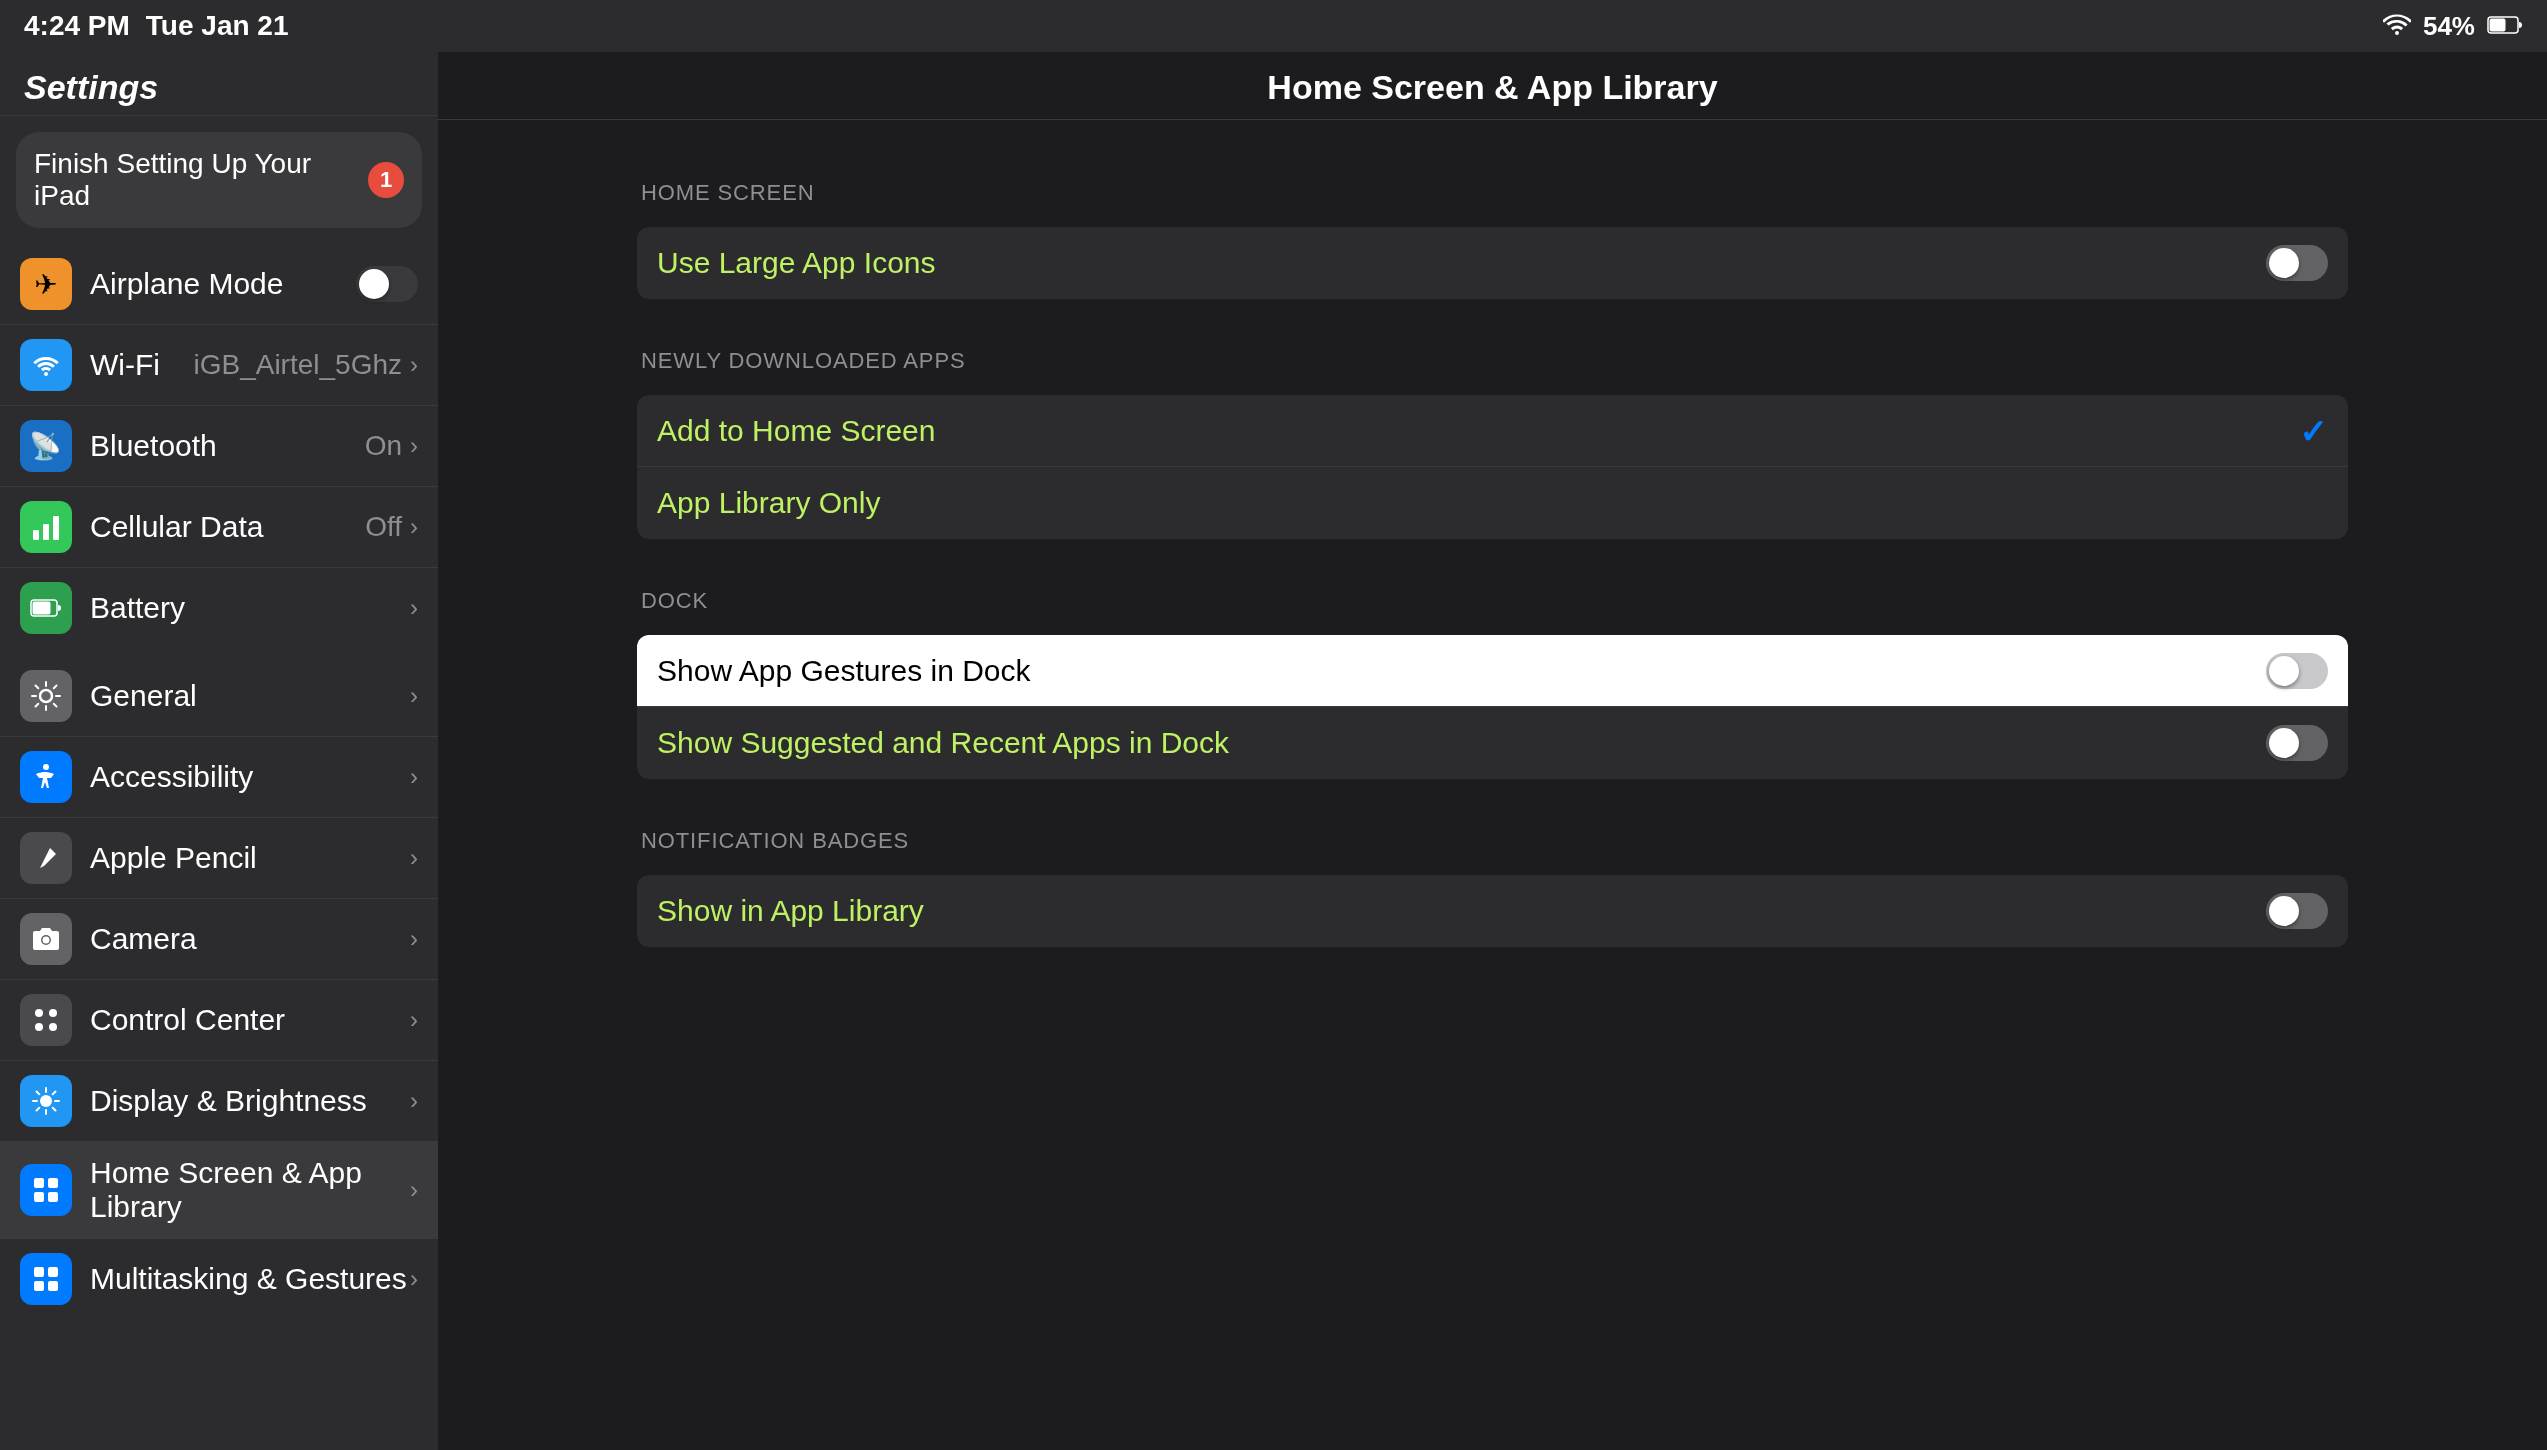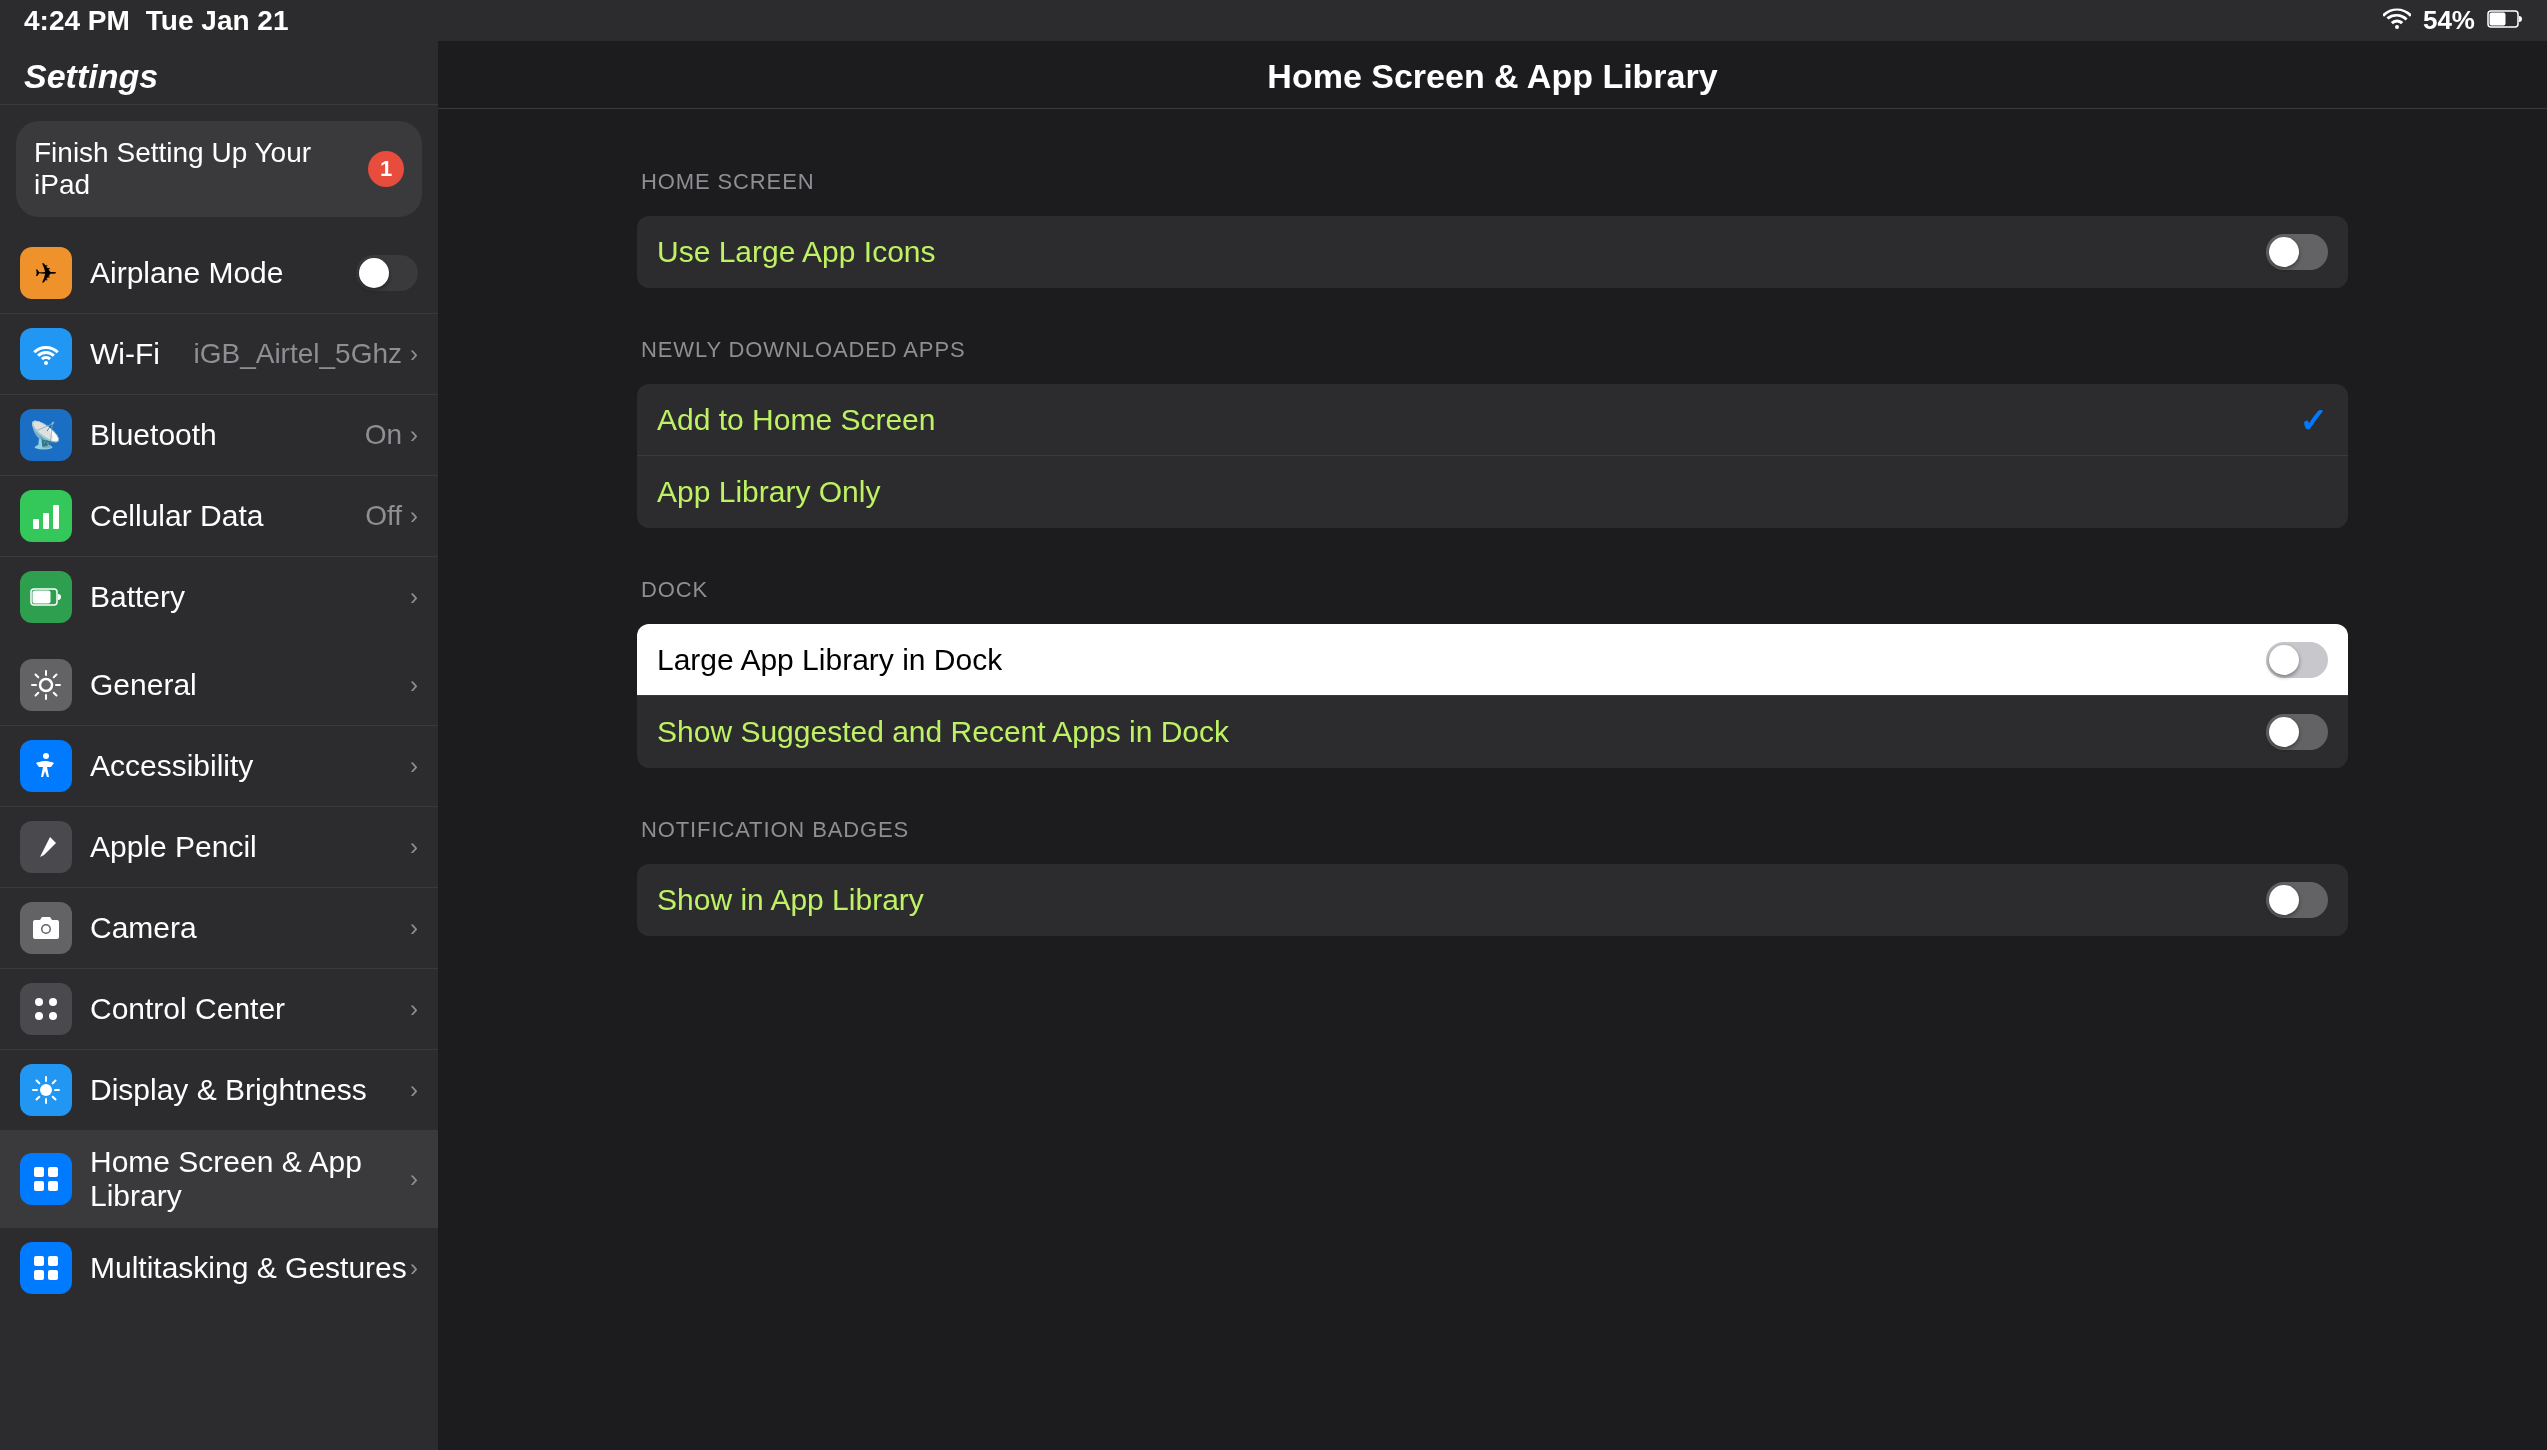--- a/index.html
+++ b/index.html
@@ -9,21 +9,21 @@
       width: 2547px;
       height: 1451px;
       overflow: hidden;
       display: flex;
       flex-direction: column;
     }
 
     
     .status-bar {
       background: #2c2c2e;
-      height: 41px;
+      height: 52px;
       display: flex;
       align-items: center;
       justify-content: space-between;
       padding: 0 24px;
       flex-shrink: 0;
     }
     .status-bar-left {
       display: flex;
       align-items: center;
       gap: 16px;
@@ -489,21 +489,21 @@
           <span class="checkmark">✓</span>
         </div>
         <div class="settings-row">
           <span class="settings-row-label">App Library Only</span>
         </div>
       </div>
 
       <div class="section-header">DOCK</div>
       <div class="settings-group">
         <div class="settings-row highlighted">
-          <span class="settings-row-label">Large App Library in Dock</span>
+          <span class="settings-row-label">Show App Gestures in Dock</span>
           <div class="content-toggle off" style="background:#c7c7cc;">
             <div class="content-toggle-thumb"></div>
           </div>
         </div>
         <div class="settings-row">
           <span class="settings-row-label">Show Suggested and Recent Apps in Dock</span>
           <div class="content-toggle off">
             <div class="content-toggle-thumb"></div>
           </div>
         </div>

